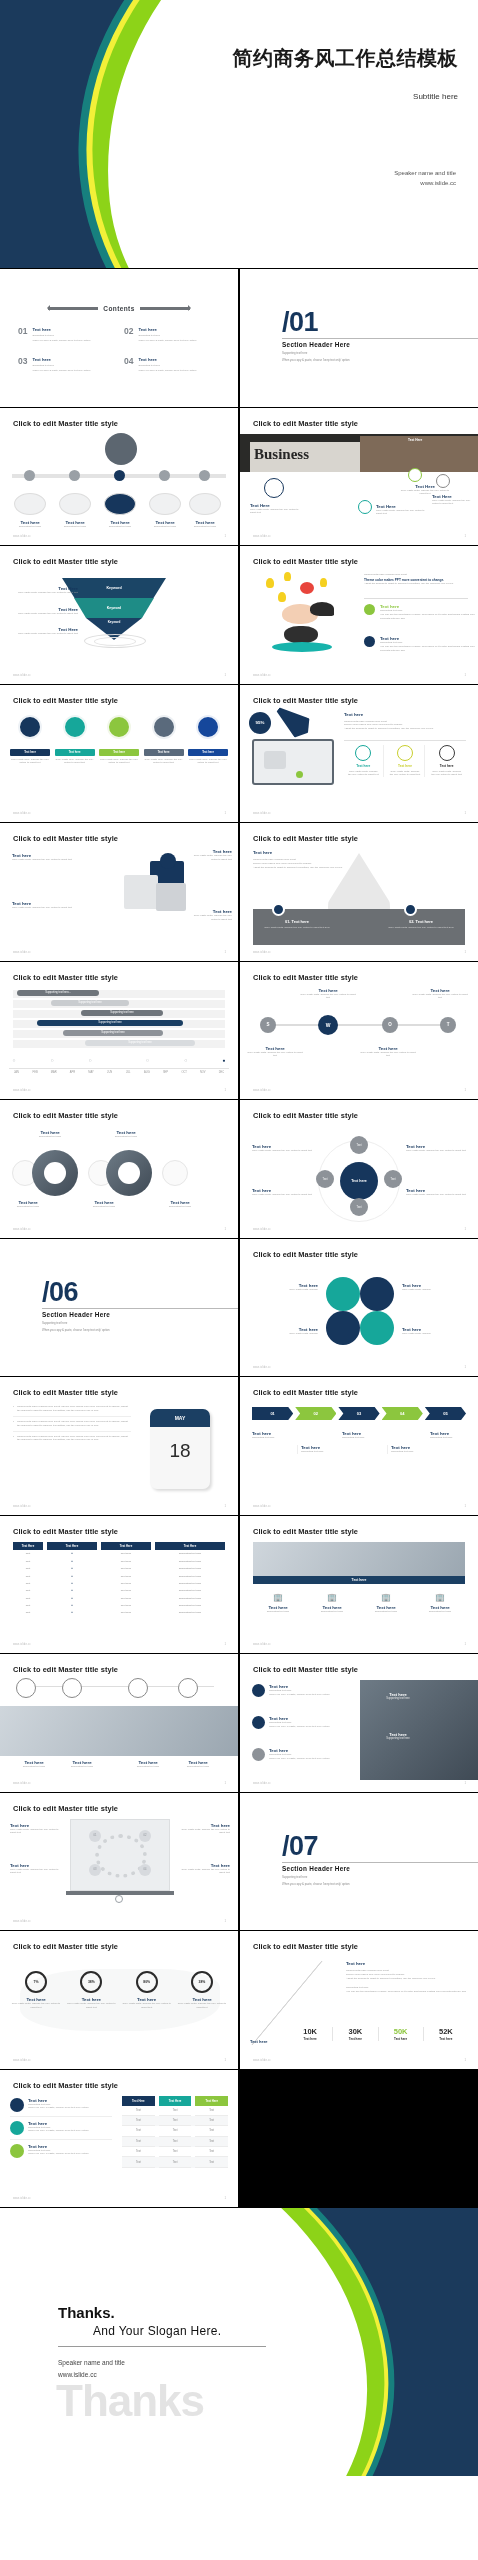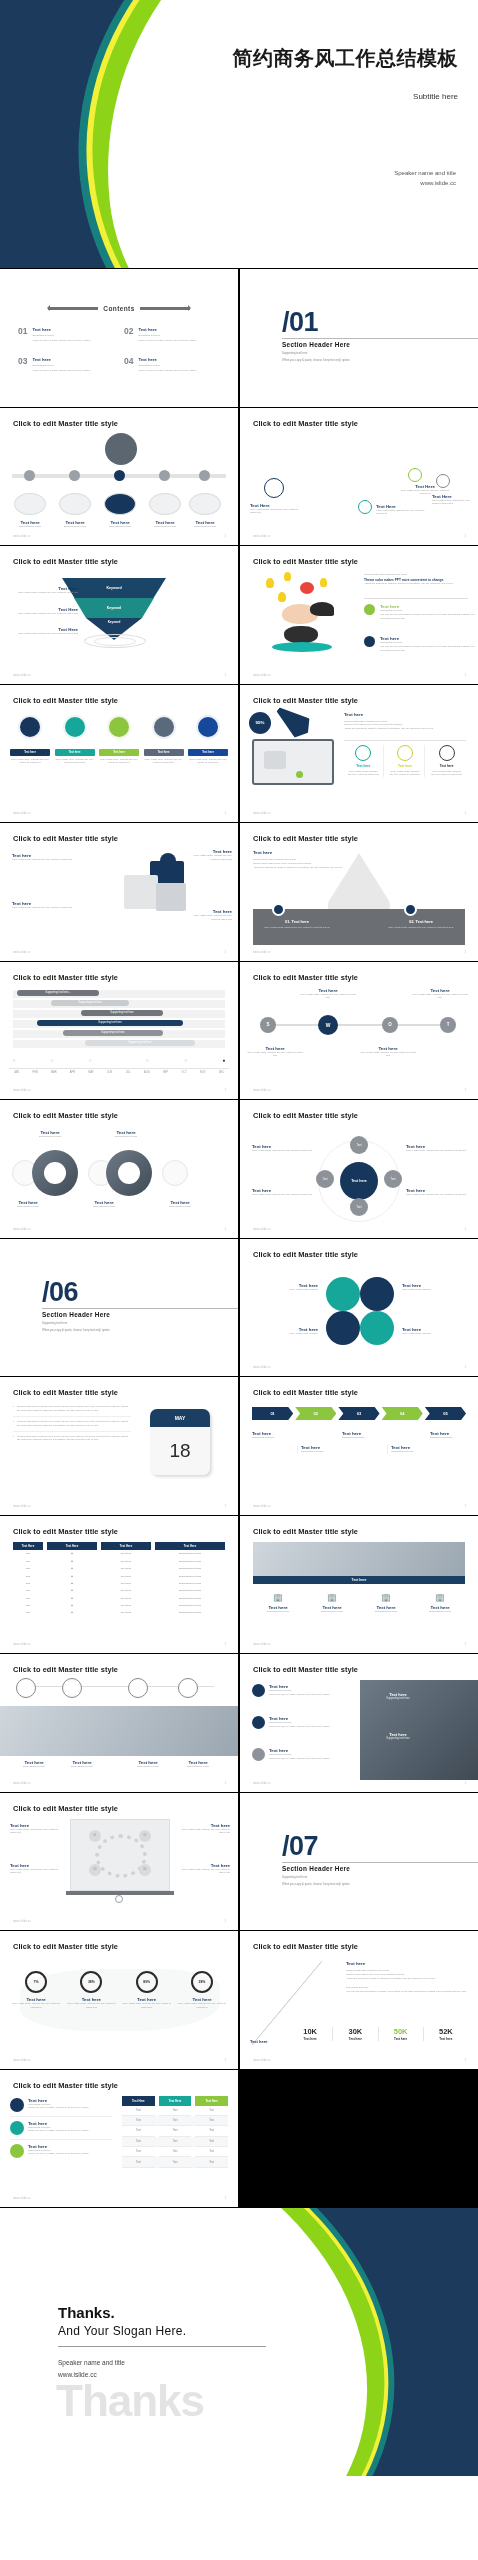--- a/index.html
+++ b/index.html
@@ -99,21 +99,21 @@
     border-radius: 48% 52% 50% 50% / 50% 52% 48% 50%;
     transform: rotate(8deg);
     z-index: 5;
   }
   .closing .band { position: absolute; border-radius: 50%; transform: rotate(8deg); }
   .closing .band-teal   { left: -352px; top: -126px; width: 748px; height: 556px; background: #17807e; z-index: 2; }
   .closing .band-yellow { left: -344px; top: -120px; width: 734px; height: 544px; background: #f2f039; z-index: 3; }
   .closing .band-green  { left: -338px; top: -116px; width: 724px; height: 536px; background: #8dd318; z-index: 4; }
   .closing .close-text { position: absolute; z-index: 10; left: 58px; top: 96px; width: 220px; }
   .thanks-title { font-size: 15px; font-weight: bold; color: #111; }
-  .thanks-slogan { font-size: 12px; color: #111; margin-top: 3px; letter-spacing: 0.3px; }
+  .thanks-slogan { font-size: 12px; color: #111; margin-top: 3px; letter-spacing: 0.3px; margin-left: 35px; }
   .thanks-rule { border-top: 1px solid #9a9a9a; margin-top: 8px; width: 208px; }
   .thanks-meta { margin-top: 10px; font-size: 6.5px; color: #444; line-height: 1.8; }
   .ghost-thanks {
     position: absolute; z-index: 9;
     left: 56px; top: 168px;
     font-size: 44px; font-weight: bold;
     color: #e3e3e3; letter-spacing: -1px;
   }
 
   
@@ -327,20 +327,25 @@
       <div style="position:absolute;left:185px;top:112px;width:40px;text-align:center">
         <div class="tx-h">Text here</div>
         <div class="tx-p">Supporting text here</div>
       </div>
       <div class="s-foot">www.islide.cc</div>
       <div class="s-pg">1</div>
     </div>
 
     <div class="slide">
       <div class="s-title">Click to edit Master title style</div>
+      <div style="position:absolute;left:0;top:26px;width:238px;height:38px;background:#2a2a28;overflow:hidden">
+        <div style="position:absolute;left:10px;top:8px;width:110px;height:30px;background:#d8d5cf"></div>
+        <div style="position:absolute;left:14px;top:12px;font-size:15px;font-weight:bold;color:#262626;font-family:'Liberation Serif',serif">Business</div>
+        <div style="position:absolute;left:120px;top:2px;width:118px;height:36px;background:#7e6a58"></div>
+      </div>
       <div style="position:absolute;left:168px;top:30px;font-size:3.2px;font-weight:bold;color:#fff">Text Here</div>
 
       <div style="position:absolute;left:168px;top:60px;width:14px;height:14px;border-radius:50%;border:1px solid #8cc63e;background:#fff"></div>
       <div style="position:absolute;left:24px;top:70px;width:20px;height:20px;border-radius:50%;border:1px solid #16365c;background:#fff"></div>
       <div style="position:absolute;left:118px;top:92px;width:14px;height:14px;border-radius:50%;border:1px solid #16a79a;background:#fff"></div>
       <div style="position:absolute;left:196px;top:66px;width:14px;height:14px;border-radius:50%;border:1px solid #888;background:#fff"></div>
 
       <div style="position:absolute;left:160px;top:76px;width:50px;text-align:center">
         <div class="tx-h">Text Here</div>
         <div class="tx-p">Copy paste fonts. Choose the only option to insert text</div>
@@ -751,21 +756,21 @@
         </div>
         <div style="display:flex;gap:3px;border-bottom:1px solid #eee;padding-bottom:3px;margin-bottom:3px">
           <span style="color:#bbb;font-size:3px">•</span>
           <span class="tx-p">Unified fonts make reading more fluent. Theme color makes PPT more convenient to change, adjust the spacing to adapt to Chinese typesetting, use the reference line in PPT</span>
         </div>
         <div style="display:flex;gap:3px">
           <span style="color:#bbb;font-size:3px">•</span>
           <span class="tx-p">Unified fonts make reading more fluent. Theme color makes PPT more convenient to change, adjust the spacing to adapt to Chinese typesetting, use the reference line in PPT</span>
         </div>
       </div>
-      <div style="position:absolute;left:150px;top:32px;width:60px;height:66px;background:#f7f7f7;border-radius:7px;box-shadow:2px 2px 3px rgba(0,0,0,.14)">
+      <div style="position:absolute;left:150px;top:32px;width:60px;height:80px;background:#f7f7f7;border-radius:7px;box-shadow:2px 2px 3px rgba(0,0,0,.14)">
         <div style="height:18px;background:#1b3f63;border-radius:7px 7px 0 0;color:#fff;font-size:5px;font-weight:bold;display:flex;align-items:center;justify-content:center">MAY</div>
         <div style="height:48px;display:flex;align-items:center;justify-content:center;font-size:19px;color:#2b2b2b">18</div>
       </div>
       <div class="s-foot">www.islide.cc</div>
       <div class="s-pg">1</div>
     </div>
 
     <div class="slide">
       <div class="s-title">Click to edit Master title style</div>
       <div style="position:absolute;left:12px;top:30px;right:12px;display:flex;gap:2px">

